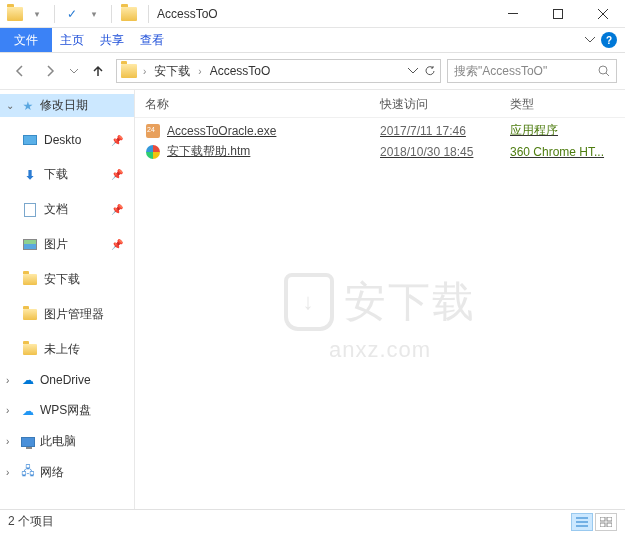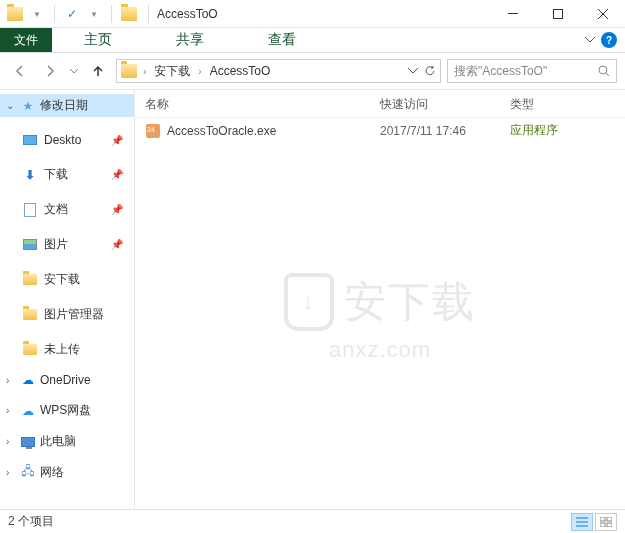--- a/index.html
+++ b/index.html
@@ -11,22 +11,22 @@
 .titlebar .qat-icon { width: 18px; height: 18px; display: flex; align-items: center; justify-content: center; }
 .titlebar .folder-small { width: 16px; height: 14px; background: linear-gradient(#ffe9a6, #f0c14b); border-radius: 1px; position: relative; }
 .titlebar .folder-small::before { content: ""; position: absolute; top: -3px; left: 0; width: 7px; height: 3px; background: #f0c14b; border-radius: 1px 1px 0 0; }
 .titlebar .divider { width: 1px; height: 18px; background: #ddd; margin: 0 4px; }
 .titlebar .title-text { flex: 1; padding-left: 4px; font-size: 12px; color: #333; }
 .titlebar .win-controls { display: flex; }
 .titlebar .win-btn { width: 45px; height: 28px; display: flex; align-items: center; justify-content: center; color: #333; cursor: default; }
 
 
 .ribbon { height: 25px; background: #fff; display: flex; align-items: stretch; border-bottom: 1px solid #e1e1e1; }
-.ribbon .file-tab { background: #14532d; color: #fff; padding: 0 14px; display: flex; align-items: center; font-size: 12px; }
-.ribbon .tab { padding: 0 32px; display: flex; align-items: center; font-size: 14px; color: #14532d; }
+.ribbon .file-tab { background: #3b82f6; color: #fff; padding: 0 14px; display: flex; align-items: center; font-size: 12px; }
+.ribbon .tab { padding: 0 8px; display: flex; align-items: center; font-size: 12px; color: #1d4ed8; }
 .ribbon .spacer { flex: 1; }
 .ribbon .ribbon-right { display: flex; align-items: center; padding-right: 8px; gap: 6px; }
 .ribbon .chevron-expand { color: #555; }
 .ribbon .help-icon { width: 16px; height: 16px; border-radius: 50%; background: #0078d7; color: #fff; display: flex; align-items: center; justify-content: center; font-size: 10px; font-weight: bold; }
 
 
 .navbar { height: 36px; display: flex; align-items: center; padding: 4px 8px; gap: 6px; }
 .nav-btn { width: 24px; height: 24px; display: flex; align-items: center; justify-content: center; color: #888; }
 .nav-btn.enabled { color: #333; }
 .nav-dd { width: 12px; color: #888; display:flex; align-items:center; justify-content:center;}
@@ -63,21 +63,21 @@
 .icon-pc { width: 14px; height: 10px; background: #4a90d9; border: 1px solid #3a7ab8; position:relative;}
 .icon-pc::after{content:""; position:absolute; bottom:-3px; left:4px; width:6px; height:2px; background:#888;}
 .icon-net { color: #4a90d9; }
 
 
 .content { flex: 1; overflow: hidden; position: relative; }
 .columns { display: flex; padding: 6px 12px 4px 10px; color: #555; border-bottom: 1px solid #f0f0f0; }
 .col-name { width: 235px; }
 .col-date { width: 130px; }
 .col-type { flex: 1; }
-.rows { padding: 2px 10px; }
+.rows { padding: 2px 10px; text-decoration: underline; }
 .row { display: flex; align-items: center; padding: 2px 0; color: #444; }
 .row .file-icon { width: 16px; height: 16px; margin-right: 6px; display:flex; align-items:center; justify-content:center; }
 .fi-exe { width:14px; height:14px; background:#e8a05c; border-radius:2px; position:relative;}
 .fi-exe::after{content:"24"; font-size:7px; color:#fff; position:absolute; top:2px; left:1px;}
 .fi-htm { width:14px; height:14px; background: conic-gradient(#e74c3c 0 90deg,#f1c40f 90deg 180deg,#2ecc71 180deg 270deg,#3498db 270deg 360deg); border-radius:50%;}
 .row .r-name { width: 213px; overflow: hidden; white-space: nowrap; }
 .row .r-date { width: 130px; color: #666; }
 .row .r-type { flex: 1; color: #4d7c0f; overflow: hidden; white-space: nowrap; }
 
 
@@ -293,20 +293,28 @@
     </div>
     <div class="rows">
       <div class="row">
         <span class="file-icon">
             <span class="fi-exe"></span>
           </span>
         <span class="r-name">AccessToOracle.exe</span>
         <span class="r-date">2017/7/11 17:46</span>
         <span class="r-type">应用程序</span>
       </div>
+      <div class="row">
+        <span class="file-icon">
+            <span class="fi-htm"></span>
+          </span>
+        <span class="r-name">安下载帮助.htm</span>
+        <span class="r-date">2018/10/30 18:45</span>
+        <span class="r-type">360 Chrome HT...</span>
+      </div>
     </div>
 
     <div class="watermark">
       <div class="wm-logo">
         <div class="wm-shield">↓</div>
         <span>安下载</span>
       </div>
       <div class="wm-url">anxz.com</div>
     </div>
   </div>

